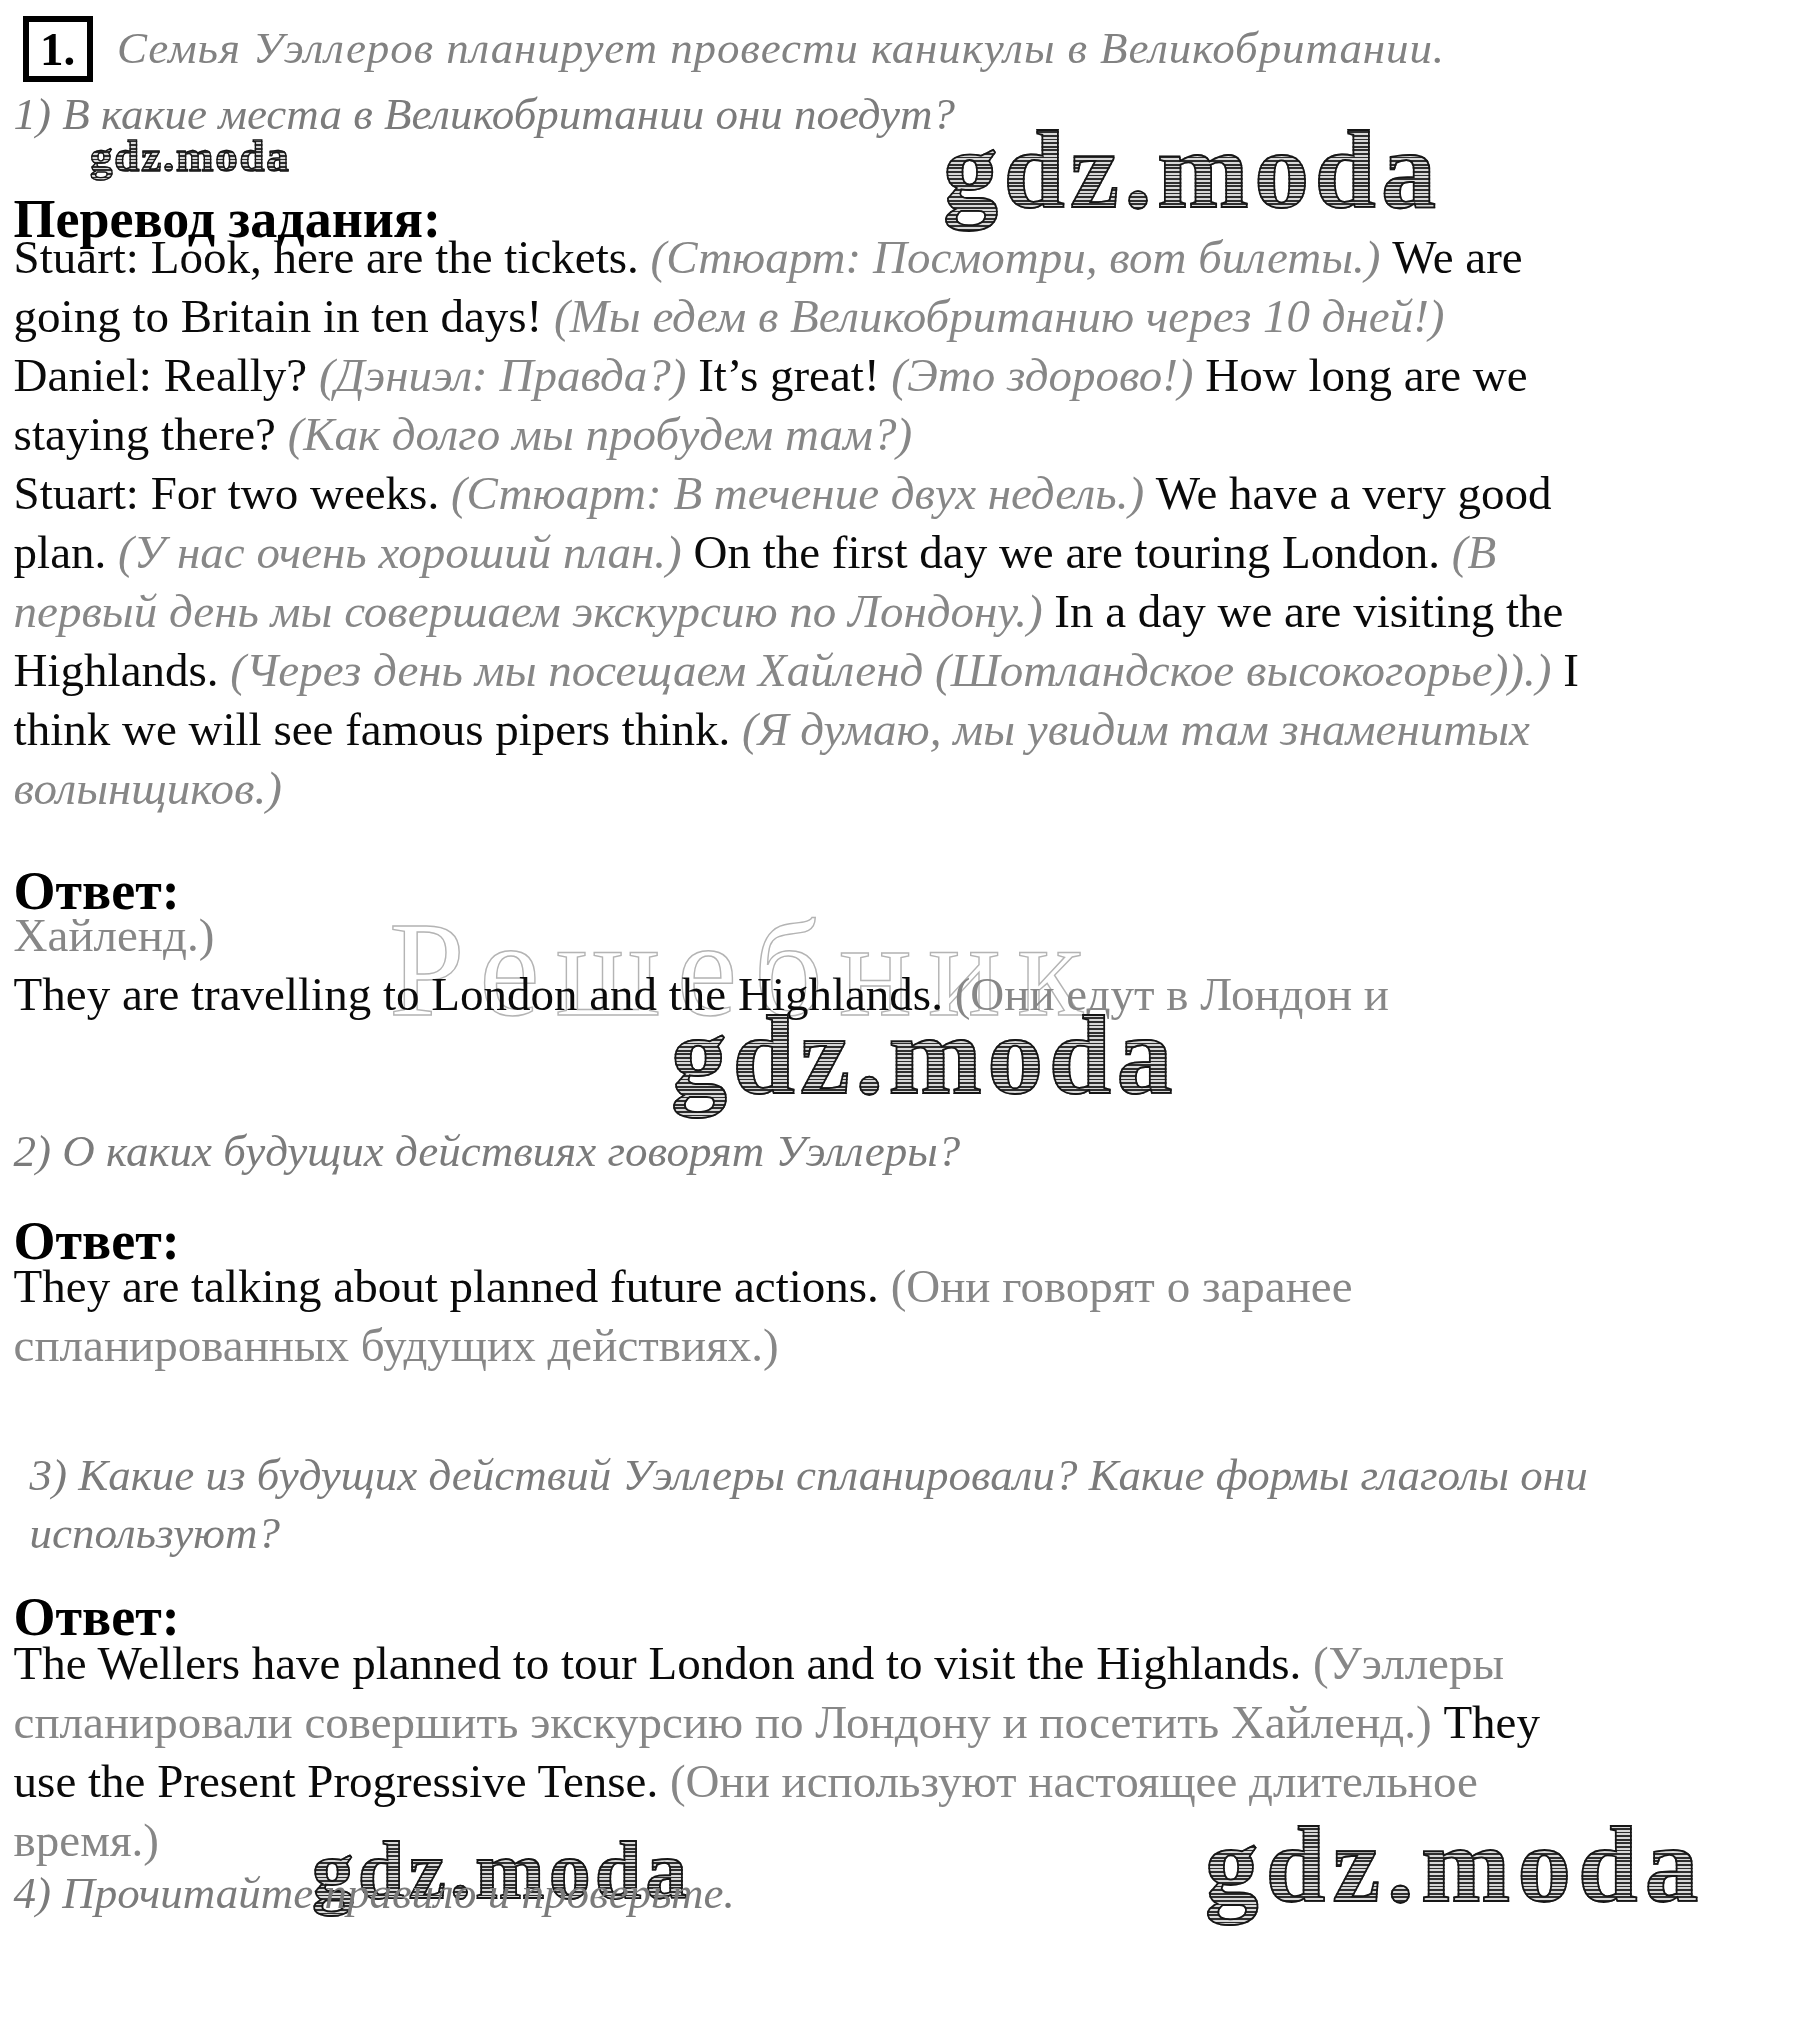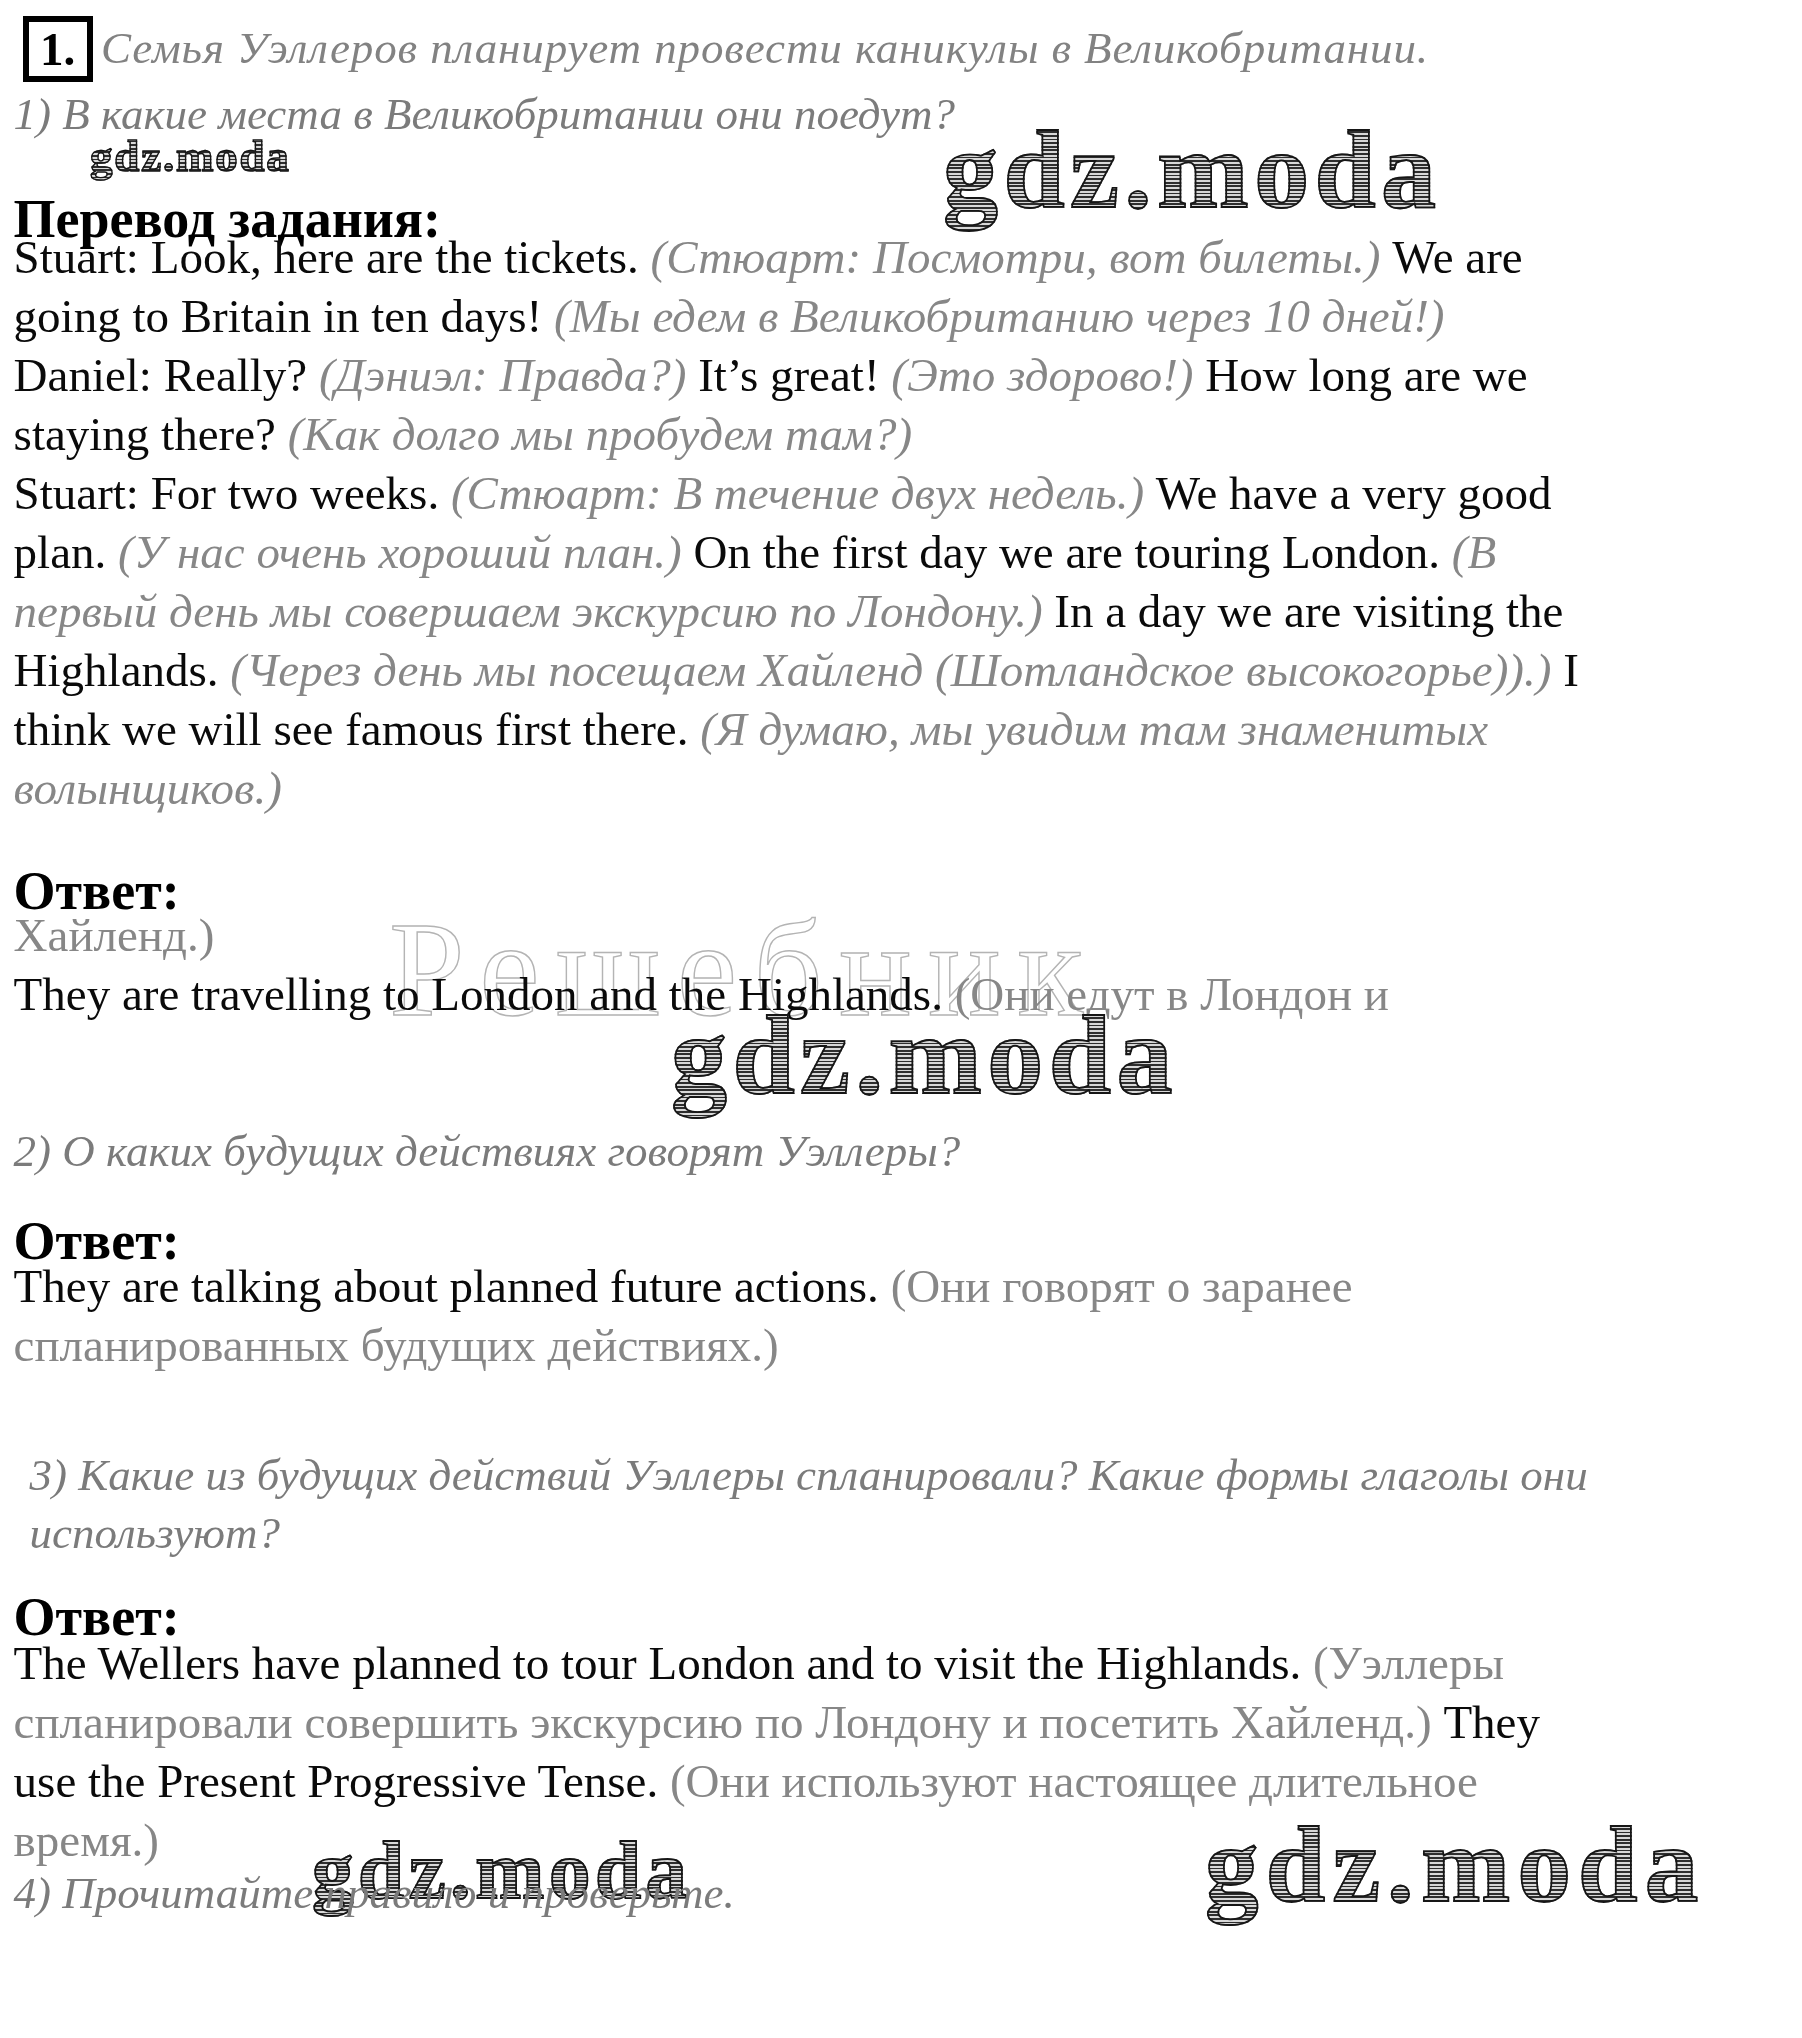--- a/index.html
+++ b/index.html
@@ -48,40 +48,40 @@
   }
 </style>
 </head>
 <body>
 
 <div class="page">
 
   <div class="abs numbox" style="left:22.6px; top:16.3px;">
     <span>1.</span>
   </div>
-  <div class="abs title-line" style="left:101px; top:22px;">Семья Уэллеров планирует провести каникулы в Великобритании.</div>
+  <div class="abs title-line" style="left:117px; top:22px;">Семья Уэллеров планирует провести каникулы в Великобритании.</div>
 
   <div class="abs q-line" style="left:13.6px; top:85px;">1) В какие места в Великобритании они поедут?</div>
 
   <div class="abs wm wm-small" style="left:90px; top:130px;">gdz.moda</div>
 
   <div class="abs wm wm-topright" style="left:943px; top:107px;">gdz.moda</div>
 
   <div class="abs bold-h" style="left:13.6px; top:172px;">Перевод задания:</div>
 
   <div class="abs body-text" style="left:13.6px; top:228px;">
       <div class="line"><span class="s-k">Stuart: Look, here are the tickets. </span><span class="s-gi">(Стюарт: Посмотри, вот билеты.) </span><span class="s-k">We are</span></div>
       <div class="line"><span class="s-k">going to Britain in ten days! </span><span class="s-gi">(Мы едем в Великобританию через 10 дней!)</span></div>
       <div class="line"><span class="s-k">Daniel: Really? </span><span class="s-gi">(Дэниэл: Правда?) </span><span class="s-k">It’s great! </span><span class="s-gi">(Это здорово!) </span><span class="s-k">How long are we</span></div>
       <div class="line"><span class="s-k">staying there? </span><span class="s-gi">(Как долго мы пробудем там?)</span></div>
       <div class="line"><span class="s-k">Stuart: For two weeks. </span><span class="s-gi">(Стюарт: В течение двух недель.) </span><span class="s-k">We have a very good</span></div>
       <div class="line"><span class="s-k">plan. </span><span class="s-gi">(У нас очень хороший план.) </span><span class="s-k">On the first day we are touring London. </span><span class="s-gi">(В</span></div>
       <div class="line"><span class="s-gi">первый день мы совершаем экскурсию по Лондону.) </span><span class="s-k">In a day we are visiting the</span></div>
       <div class="line"><span class="s-k">Highlands. </span><span class="s-gi">(Через день мы посещаем Хайленд (Шотландское высокогорье)).) </span><span class="s-k">I</span></div>
-      <div class="line"><span class="s-k">think we will see famous first there. </span><span class="s-gi">(Я думаю, мы увидим там знаменитых</span></div>
+      <div class="line"><span class="s-k">think we will see famous pipers think. </span><span class="s-gi">(Я думаю, мы увидим там знаменитых</span></div>
       <div class="line"><span class="s-gi">волынщиков.)</span></div>
     </div>
 
   <div class="abs ghost" style="left:389px; top:891px;">Решебник</div>
 
   <div class="abs bold-h" style="left:13.6px; top:844px;">Ответ:</div>
   <div class="abs body-text" style="left:13.6px; top:906px;">
       <div class="line"><span class="s-gn">Хайленд.)</span></div>
       <div class="line"><span class="s-k">They are travelling to London and the Highlands. </span><span class="s-gn">(Они едут в Лондон и</span></div>
     </div>

